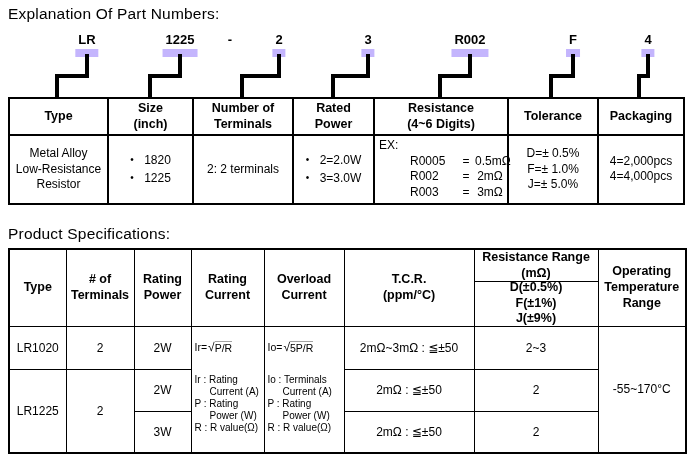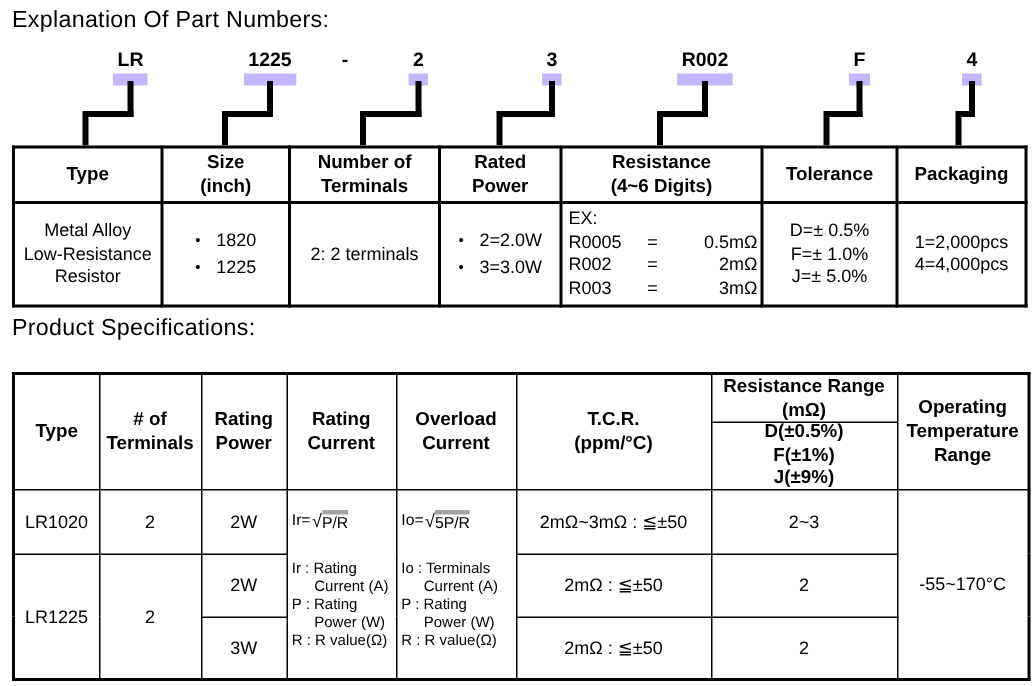--- a/index.html
+++ b/index.html
@@ -33,36 +33,36 @@
   .t2{border:2px solid #000;}
   th{font-size:12.5px;font-weight:bold;text-align:center;vertical-align:middle;padding:2px 1px;}
   td{font-size:12px;text-align:center;vertical-align:middle;padding:2px 2px;}
   .hline{line-height:1.25;}
   
   .t1 .hdr-row{height:33px;}
   .t1 .body-row{height:62px;}
   .bullet-group{display:inline-block;text-align:left;line-height:1.5;}
   .bullet{display:inline-block;width:14px;font-size:10px;vertical-align:1px;}
   .res-cell{text-align:left;padding-left:4px;line-height:1.3;}
-  .res-grid{display:grid;grid-template-columns:47px 18px auto;line-height:1.3;}
+  .res-grid{display:grid;grid-template-columns:47px 18px auto;line-height:1.3;margin-left:31px;}
   .res-grid .eq{text-align:center;}
-  .res-grid .val{text-align:right;}
+  .res-grid .val{text-align:center;}
   .stack{line-height:1.3;}
   
   .t2 .hdr-row{height:77px;}
   .t2 .r1{height:43px;}
   .t2 .r2{height:42px;}
   .t2 .r3{height:42px;}
   .rr-th{padding:0;vertical-align:top;}
   .rr-top{height:31px;display:flex;flex-direction:column;justify-content:center;line-height:1.15;}
   .rr-bottom{border-top:1.5px solid #000;height:44px;display:flex;flex-direction:column;justify-content:center;line-height:1.18;box-sizing:border-box;}
   .cur-cell{vertical-align:top;text-align:left;padding:0 1px 0 3px;}
   .formula{height:41px;display:flex;align-items:center;font-size:10.5px;white-space:nowrap;}
   .rad-sign{font-size:12px;margin-left:1px;}
-  .radicand{border-top:3px solid #a3a3a3;padding-top:0px;}
+  .radicand{border-top:1px solid #a3a3a3;padding-top:0px;}
   .legend{font-size:10px;line-height:1.22;margin-top:6px;}
   .legend .ind{padding-left:15px;}
   .tcr-cell{font-size:12px;}
 </style>
 </head>
 <body>
 
 <div class="section-title" style="top:5px;">Explanation Of Part Numbers:</div>
 
 <div>
@@ -170,29 +170,29 @@
     </td>
     <td>
       <div class="stack">
         <div>D=± 0.5%</div>
         <div>F=± 1.0%</div>
         <div>J=± 5.0%</div>
       </div>
     </td>
     <td>
       <div class="stack" style="text-align:left;display:inline-block;">
-        <div>1=2,000pcs</div>
+        <div>4=2,000pcs</div>
         <div>4=4,000pcs</div>
       </div>
     </td>
   </tr>
 </tbody>
   </table>
 
-<div class="section-title" style="top:210px;">Product Specifications:</div>
+<div class="section-title" style="top:225px;">Product Specifications:</div>
 
 <table class="t2">
   <colgroup>
     <col style="width:57px">
       <col style="width:68px">
       <col style="width:57px">
       <col style="width:73px">
     <col style="width:80px">
       <col style="width:130px">
       <col style="width:124px">

